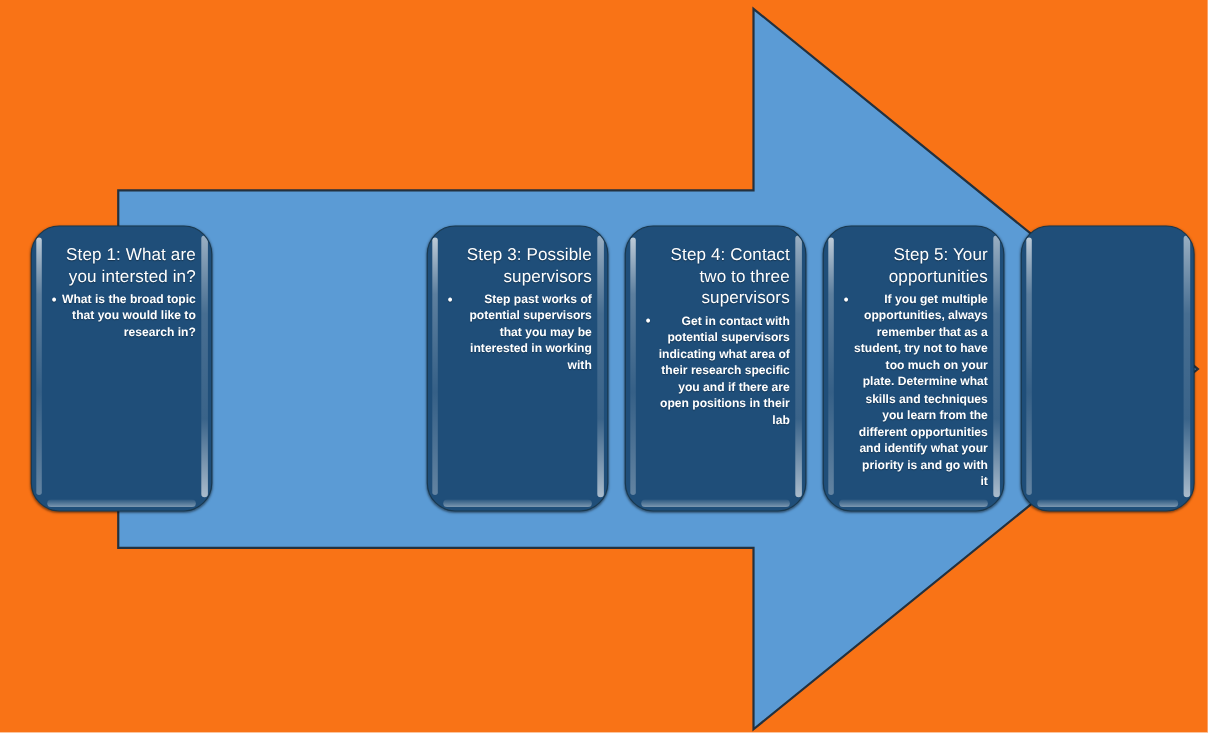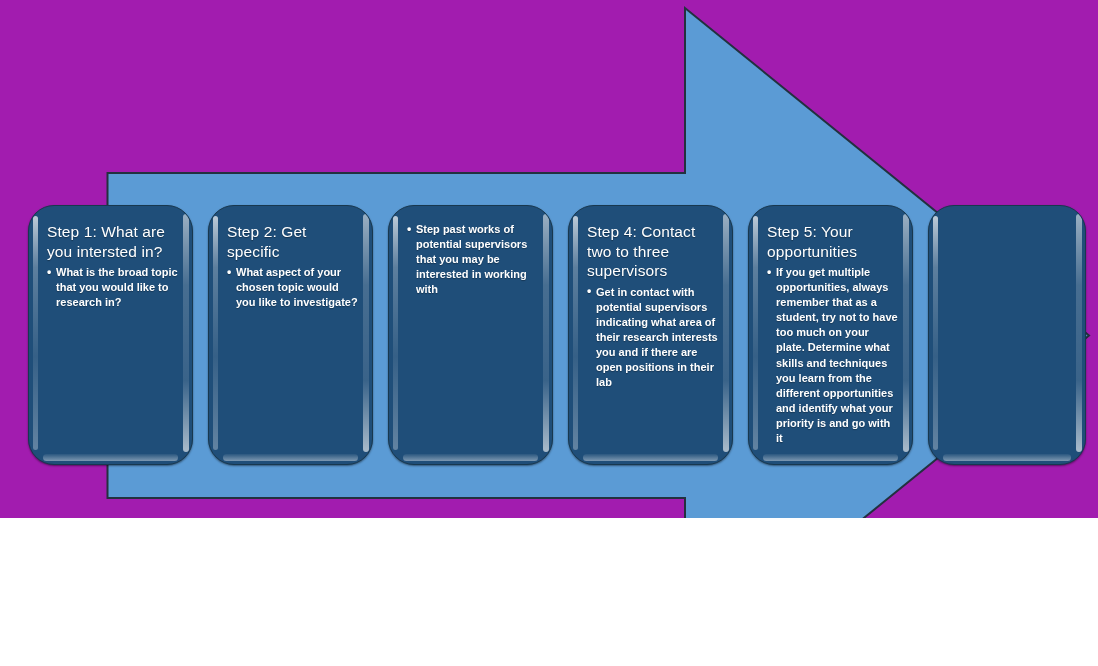--- a/index.html
+++ b/index.html
@@ -7,23 +7,24 @@
     padding: 0;
     background: #ffffff;
   }
   body {
     font-family: "Liberation Sans", sans-serif;
     -webkit-font-smoothing: antialiased;
   }
   #canvas {
     position: relative;
     width: 1098px;
-    height: 518px;
-    background: #a21caf;
+    height: 666px;
+    background: #f97316;
     overflow: hidden;
+    text-align: right;
   }
   #arrow-layer {
     position: absolute;
     left: 0;
     top: 0;
     width: 1098px;
     height: 666px;
   }
   #steps-layer {
     position: absolute;
@@ -161,48 +162,38 @@
         <div class="step-title">Step 1: What are you intersted in?</div>
         <ul class="bullets">
           <li class="bullet">What is the broad topic that you would like to research in?</li>
         </ul>
       </div>
       <span class="gloss-left"></span>
       <span class="gloss-right"></span>
       <span class="gloss-bottom"></span>
     </div>
 
-    <div class="step-box" style="left:208px; width:165px;">
-      <div class="step-inner">
-        <div class="step-title">Step 2: Get specific</div>
-        <ul class="bullets">
-          <li class="bullet">What aspect of your chosen topic would you like to investigate?</li>
-        </ul>
-      </div>
-      <span class="gloss-left"></span>
-      <span class="gloss-right"></span>
-      <span class="gloss-bottom"></span>
-    </div>
 
     <div class="step-box" style="left:388px; width:165px;">
       <div class="step-inner">
+        <div class="step-title">Step 3: Possible supervisors</div>
         <ul class="bullets">
           <li class="bullet">Step past works of potential supervisors that you may be interested in working with</li>
         </ul>
       </div>
       <span class="gloss-left"></span>
       <span class="gloss-right"></span>
       <span class="gloss-bottom"></span>
     </div>
 
     <div class="step-box" style="left:568px; width:165px;">
       <div class="step-inner">
         <div class="step-title">Step 4: Contact two to three supervisors</div>
         <ul class="bullets">
-          <li class="bullet">Get in contact with potential supervisors indicating what area of their research interests you and if there are open positions in their lab</li>
+          <li class="bullet">Get in contact with potential supervisors indicating what area of their research specific you and if there are open positions in their lab</li>
         </ul>
       </div>
       <span class="gloss-left"></span>
       <span class="gloss-right"></span>
       <span class="gloss-bottom"></span>
     </div>
 
     <div class="step-box" style="left:748px; width:165px;">
       <div class="step-inner">
         <div class="step-title">Step 5: Your opportunities</div>

